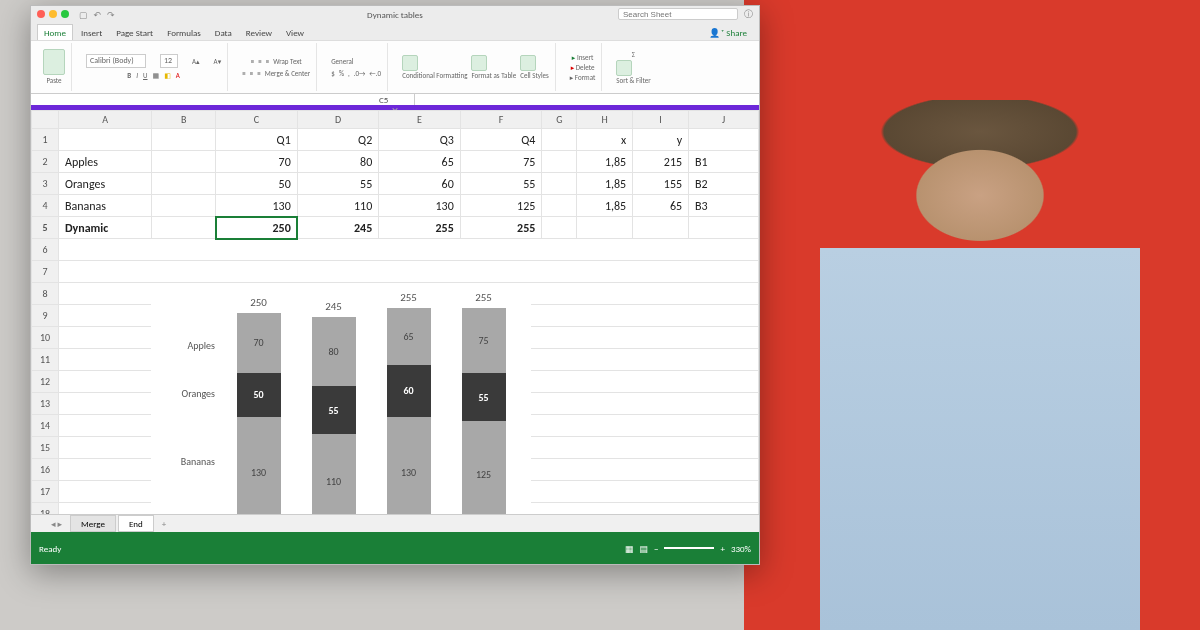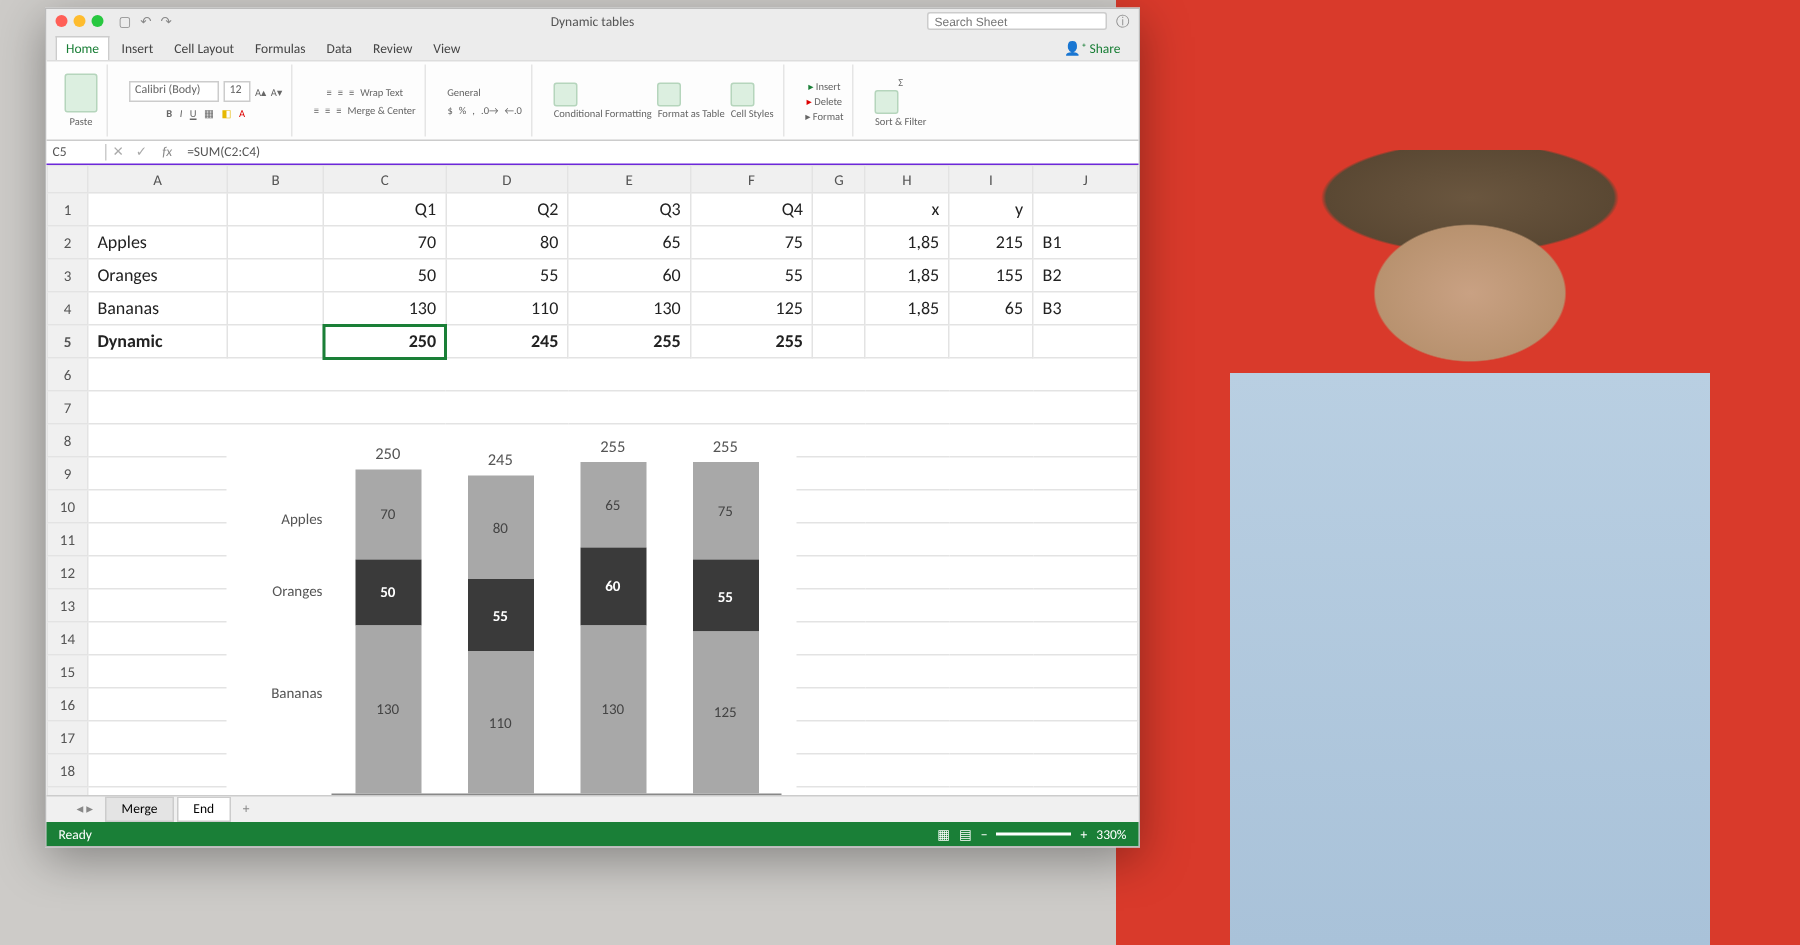--- a/index.html
+++ b/index.html
@@ -44,25 +44,25 @@
   .ribbon-tabs .tab { padding: 2px 6px; color: #444; cursor: default; }
   .ribbon-tabs .tab.active { background: #fff; border: 1px solid #ccc; border-bottom: none; color: #1a7f37; }
   .share { margin-left: auto; color: #1a7f37; padding: 2px 6px; }
   .ribbon {
     height: 54px; background: #fdfdfd; border-top: 1px solid #ddd; border-bottom: 1px solid #ccc;
     display: flex; align-items: center; padding: 2px 6px; gap: 8px; font-size: 7px; color: #666;
   }
   .rgroup { display: flex; flex-direction: column; align-items: center; gap: 1px; border-right: 1px solid #e5e5e5; padding: 0 6px; height: 100%; justify-content: center;}
   .rgroup .ico { width: 16px; height: 16px; background: #dcefe0; border: 1px solid #b5d5bc; border-radius: 2px; }
   .rgroup .ico.big { width: 22px; height: 26px; }
-  .fontrow { display: flex; gap: 3px; align-items: center; }
+  .fontrow { display: flex; gap: 14px; align-items: center; }
   .fontrow .sel { height: 14px; background: #fff; border: 1px solid #ccc; padding: 0 3px; font-size: 8px; }
   .formula-bar {
-    height: 16px; background: #fff; border-bottom: 1px solid #6d28d9;
-    display: flex; align-items: center; font-size: 9px; color: #555;
+    height: 16px; background: #fff; border-bottom: 5px solid #6d28d9;
+    display: flex; align-items: center; font-size: 9px; color: #555; flex-direction: column;
   }
   .name-box { width: 40px; border-right: 1px solid #ccc; padding: 0 4px; }
   .fx { padding: 0 6px; color: #888; font-style: italic; }
   .formula { padding: 0 4px; }
   .grid { flex: 1; background: #fff; position: relative; overflow: hidden; }
   table.sheet { border-collapse: collapse; width: 100%; }
   .sheet th, .sheet td {
     border: 1px solid #e3e3e3; height: 22px; font-size: 12px;
     padding: 0 6px; text-align: right; color: #222; background: #fff;
   }
@@ -98,21 +98,21 @@
   .chart .legend div { position: absolute; right: 4px; font-size: 10px; color: #555; }
 
   .sheet-tabs {
     height: 18px; background: #f0f0f0; border-top: 1px solid #ccc;
     display: flex; align-items: center; padding: 0 20px; gap: 2px; font-size: 9px;
   }
   .sheet-tabs .stab { padding: 2px 10px; background: #e4e4e4; border: 1px solid #ccc; }
   .sheet-tabs .stab.active { background: #fff; }
   .sheet-tabs .plus { padding: 2px 6px; color: #888; }
   .status {
-    height: 16px; background: #1a7f37; color: #fff; font-size: 9px;
+    height: 32px; background: #1a7f37; color: #fff; font-size: 9px;
     display: flex; align-items: center; padding: 0 8px; justify-content: space-between;
   }
   .status .zoom { display: flex; gap: 6px; align-items: center; }
 </style>
 </head>
 <body>
 
 <div class="photo-bg"></div>
 <div class="presenter"></div>
 
@@ -130,21 +130,21 @@
       <span>↷</span>
     </div>
     <div class="doc-title">Dynamic tables</div>
     <input class="searchbox" placeholder="Search Sheet" style="">
     <span style="margin-left:6px;color:#888">ⓘ</span>
   </div>
 
   <div class="ribbon-tabs">
     <div class="tab active">Home</div>
     <div class="tab">Insert</div>
-    <div class="tab">Cell Layout</div>
+    <div class="tab">Page Start</div>
     <div class="tab">Formulas</div>
     <div class="tab">Data</div>
     <div class="tab">Review</div>
     <div class="tab">View</div>
     <div class="share">
       <span>👤⁺ </span><span>Share</span>
     </div>
   </div>
 
   <div class="ribbon">

